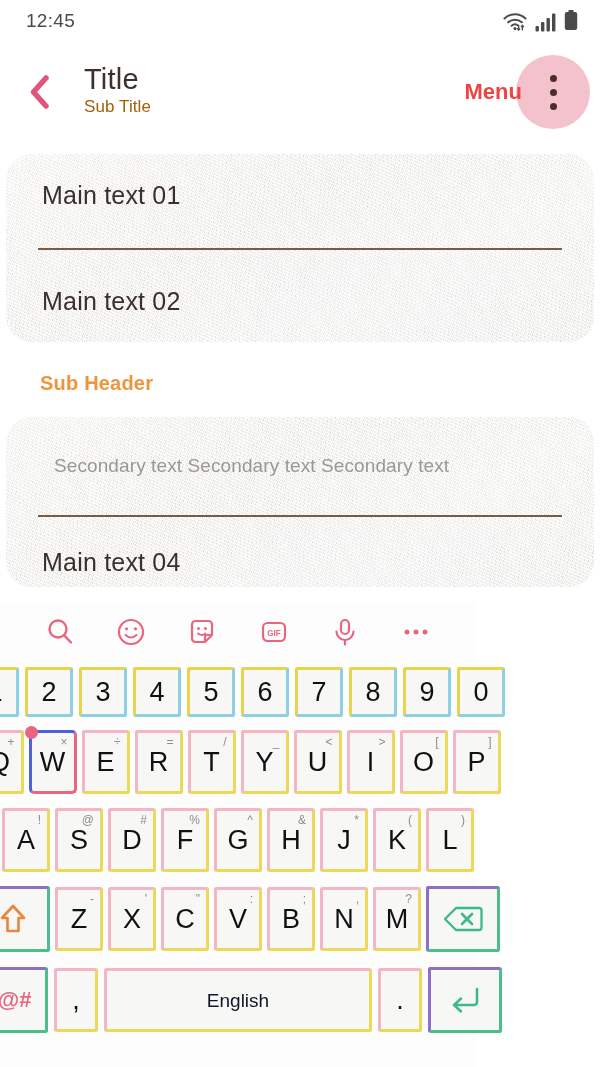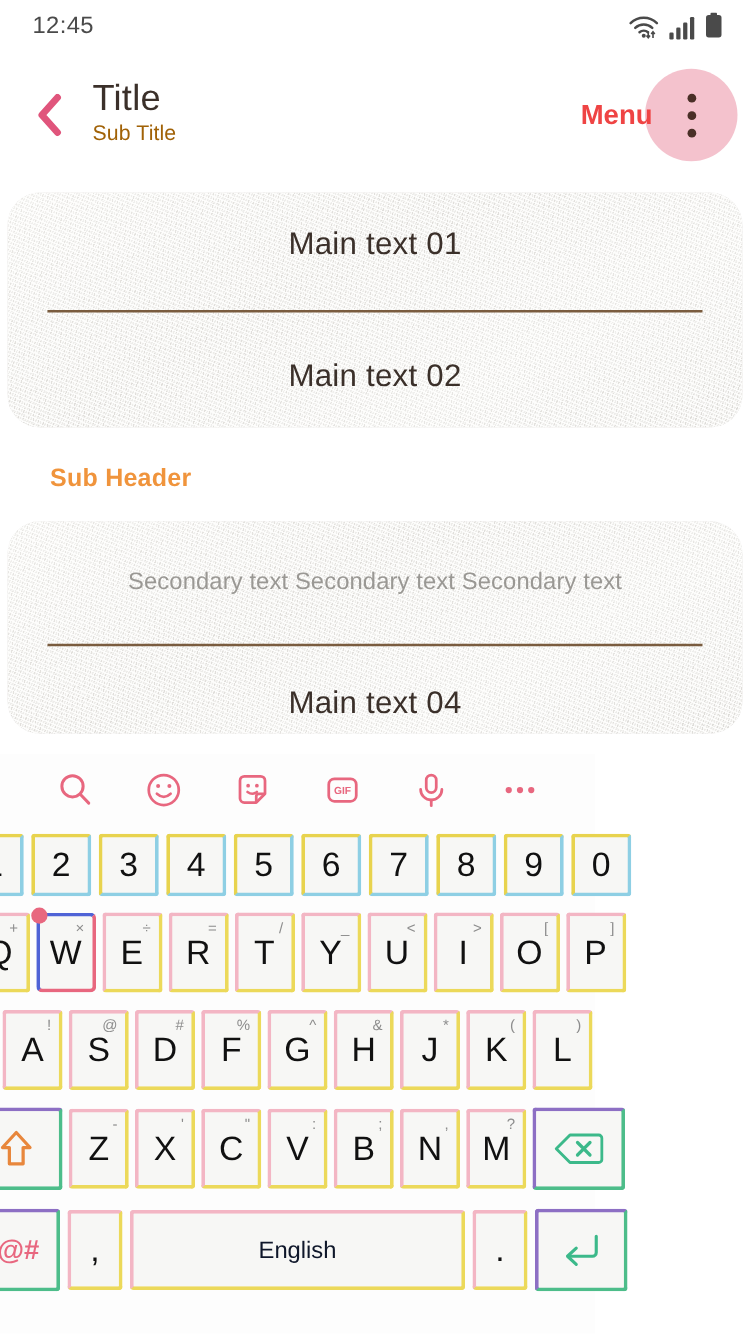--- a/index.html
+++ b/index.html
@@ -20,53 +20,53 @@
   #status-icons{ display:flex; align-items:flex-end; gap:7px; }
   .sb-ic{ display:block; }
 
   
   #app-bar{ height:100px; position:relative; display:flex; align-items:center; }
   #back-button{
     width:56px; height:56px; margin-left:12px;
     display:flex; align-items:center; justify-content:center;
     cursor:pointer; flex:0 0 auto;
   }
-  #title-block{ margin-left:6px; display:flex; flex-direction:column; justify-content:center; }
+  #title-block{ margin-left:16px; display:flex; flex-direction:column; justify-content:center; }
   #title-text{ font-size:29px; color:#3b302a; line-height:1.06; letter-spacing:.2px; }
   #subtitle-text{ font-size:17px; color:#a16207; font-weight:400; line-height:1.45; letter-spacing:.1px; }
   #menu-area{ margin-left:auto; display:flex; align-items:center; padding-right:10px; }
   #menu-label{ font-size:22px; font-weight:700; color:#ef4444; margin-right:-6px; z-index:2; }
   #overflow-button{
     width:74px; height:74px; border-radius:50%;
     background:#f4c2cd; display:flex; flex-direction:column;
     align-items:center; justify-content:center; gap:7px; cursor:pointer;
   }
   .ov-dot{ width:7px; height:7px; border-radius:50%; background:#4a2f27; }
 
   
   #content{ position:relative; height:456px; overflow:hidden; }
 
   .card{
     position:relative; margin:0 6px; border-radius:26px;
-    background:#efeeec; overflow:hidden;text-align:center;
+    background:#efeeec; overflow:hidden;
   }
   .card::before{
     content:""; position:absolute; inset:0; pointer-events:none;
     background:
       repeating-linear-gradient(23deg, rgba(255,255,255,.85) 0 1px, rgba(0,0,0,0) 1px 3px),
       repeating-linear-gradient(-64deg, rgba(0,0,0,.035) 0 1px, rgba(255,255,255,.5) 1px 2px),
       repeating-linear-gradient(95deg, rgba(0,0,0,.025) 0 1px, rgba(255,255,255,.45) 1px 4px),
       linear-gradient(150deg,#f6f5f3 0%,#eceae7 40%,#f4f3f1 70%,#e9e7e4 100%);
     opacity:.95;
   }
   .card-inner{ position:relative; z-index:1; }
 
   .list-row{ padding:0 36px; display:flex; flex-direction:column; justify-content:center; }
   .main-text{ font-size:25px; color:#3b302a; letter-spacing:.2px; }
-  .secondary-text{ font-size:19px; color:#9a9894; letter-spacing:.1px; margin-top:4px; }
+  .secondary-text{ font-size:19px; color:#9a9894; letter-spacing:.1px; margin-top:4px;margin-left:12px; }
   .divider{ height:2px; background:#7a5c3f; margin:0 32px; }
 
   #card-one .list-row{ height:82px; }
   #card-one{ margin-top:12px; }
   #card-one .divider{ margin-top:12px; margin-bottom:10px; }
 
   #sub-header{
     font-size:20px; font-weight:700; color:#f0943c;
     padding:30px 0 22px 40px; letter-spacing:.2px;
   }

